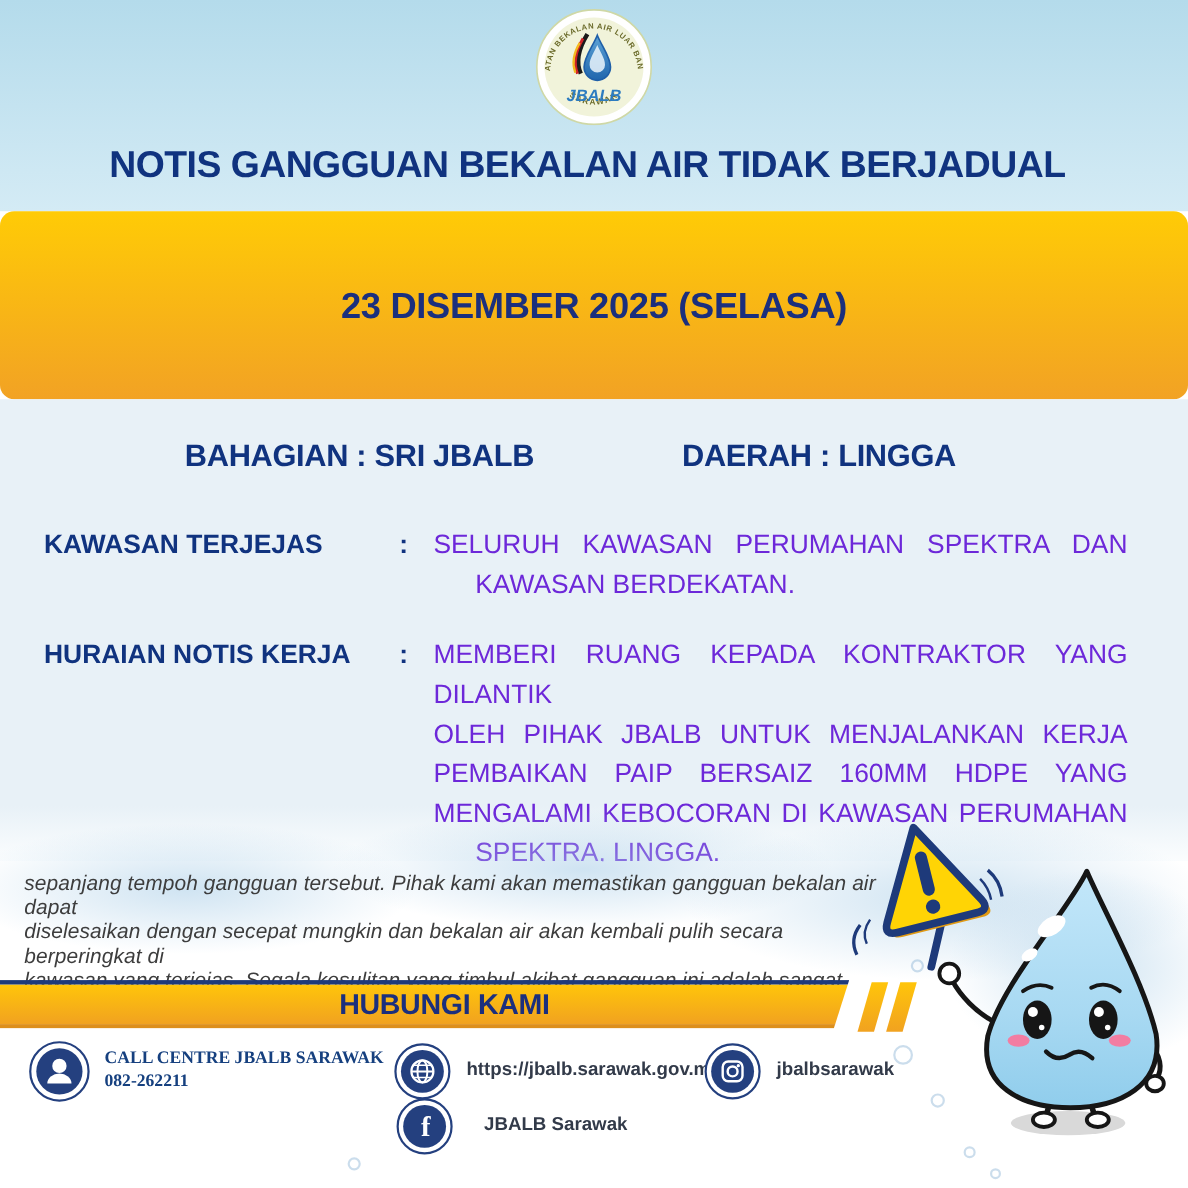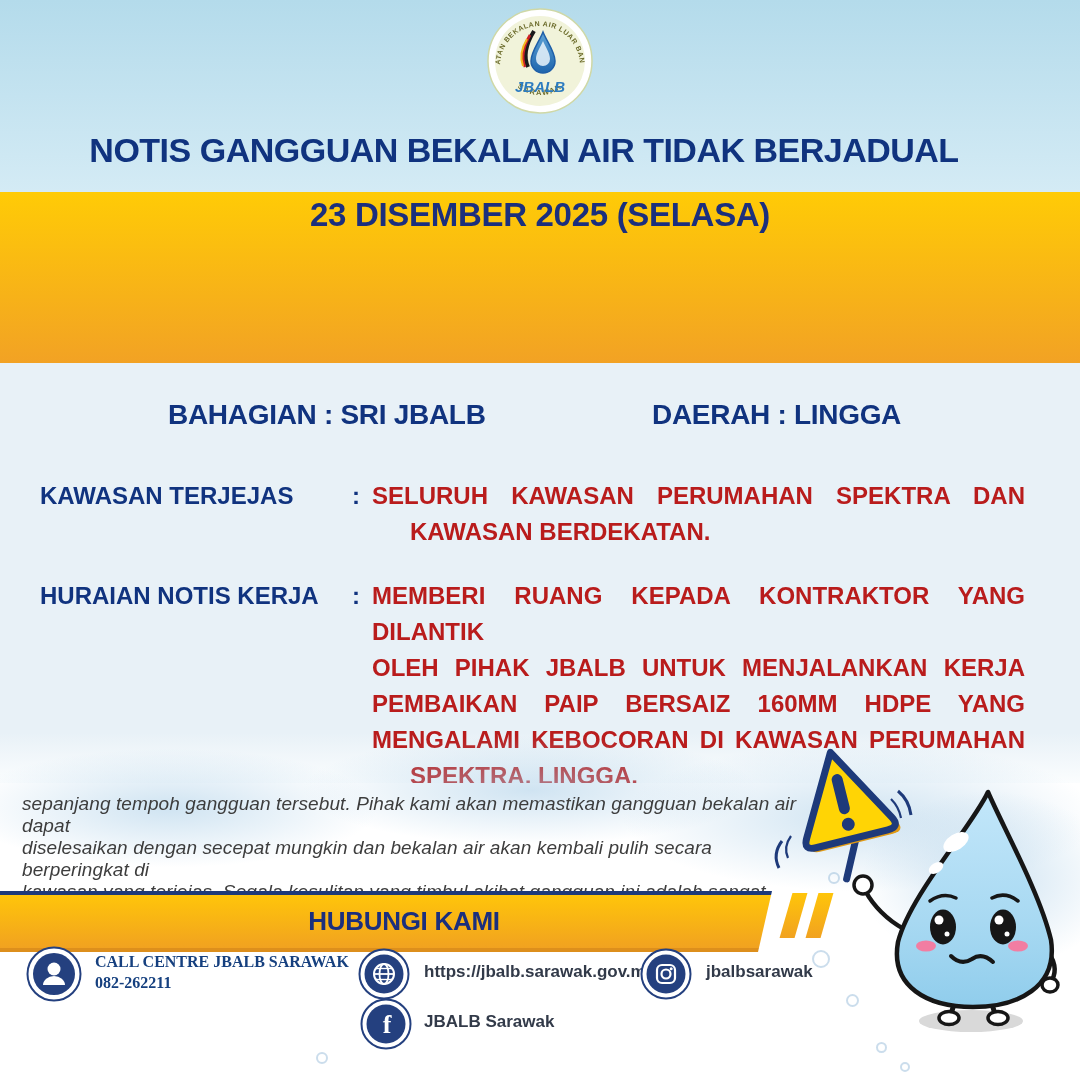--- a/index.html
+++ b/index.html
@@ -6,48 +6,48 @@
   #canvas{
     position:relative;width:1080px;height:1080px;overflow:hidden;
     font-family:"Liberation Sans", sans-serif;background:#ffffff;
   }
   
   .band-top{position:absolute;left:0;top:0;width:1080px;height:192px;
     background:linear-gradient(#b4dbeb,#d4ebf5);}
   
   .logo{position:absolute;left:487px;top:8px;width:106px;height:106px;}
   
-  .title{position:absolute;left:8px;top:131px;width:1032px;text-align:center;
+  .title{position:absolute;left:18px;top:131px;width:1032px;text-align:center;
     font-size:34px;font-weight:700;letter-spacing:-0.5px;color:#10337f;}
   
   .band-yellow{position:absolute;left:0;top:192px;width:1080px;height:171px;
     background:linear-gradient(#ffcb06,#f2a224);
-    display:flex;flex-direction:column;justify-content:flex-start;align-items:center;}
+    display:flex;flex-direction:row;justify-content:center;align-items:center;border-radius:13px;}
   .sched-line{font-size:33px;font-weight:700;color:#1b2f7d;letter-spacing:-0.3px;line-height:45px;text-align:center;}
   
   .band-body{position:absolute;left:0;top:363px;width:1080px;height:420px;
     background:linear-gradient(#e8f1f7 0%,#e8f1f7 88%,#fbfdfe 100%);}
   .loc-bahagian{position:absolute;left:168px;top:399px;font-size:28px;font-weight:700;color:#10337f;letter-spacing:-0.3px;}
-  .loc-daerah{position:absolute;left:652px;top:399px;font-size:28px;font-weight:700;color:#10337f;letter-spacing:-0.3px;}
+  .loc-daerah{position:absolute;left:620px;top:399px;font-size:28px;font-weight:700;color:#10337f;letter-spacing:-0.3px;}
   .details{position:absolute;left:40px;top:478px;width:985px;}
-  .detail-row{display:grid;grid-template-columns:300px 32px 1fr;margin-bottom:28px;}
+  .detail-row{display:grid;grid-template-columns:300px 32px 1fr;margin-bottom:28px;gap:11px;}
   .detail-label{font-size:24px;font-weight:700;color:#10337f;line-height:36px;}
   .detail-sep{font-size:24px;font-weight:700;color:#10337f;line-height:36px;text-align:center;}
-  .detail-value .vline{font-size:24px;font-weight:700;color:#b91c1c;line-height:36px;
+  .detail-value .vline{font-size:24px;font-weight:400;color:#6d28d9;line-height:36px;
     text-align:justify;text-align-last:justify;}
   .detail-value .vline.last{text-align-last:left;margin-left:38px;}
   
   .band-bottom{position:absolute;left:0;top:783px;width:1080px;height:297px;background:#ffffff;}
   .splash{position:absolute;border-radius:50%;pointer-events:none;
     background:radial-gradient(ellipse at center, rgba(168,205,231,0.55), rgba(168,205,231,0) 70%);}
   .bubble{position:absolute;border:2px solid rgba(140,180,212,0.45);border-radius:50%;}
   .disclaimer{position:absolute;left:22px;top:793px;width:780px;
     font-size:19px;font-style:italic;color:#3d3d3d;line-height:22px;letter-spacing:0.1px;}
   
-  .contact-bar{position:absolute;left:0;top:891px;width:772px;height:61px;
+  .contact-bar{position:absolute;left:0;top:891px;width:772px;height:44px;
     background:linear-gradient(#ffc50a,#f1a220);
     border-top:4px solid #1e3a7a;border-bottom:4px solid #dd8f1c;box-sizing:border-box;
     clip-path:polygon(0 0,100% 0,calc(100% - 14px) 100%,0 100%);
     display:flex;align-items:center;justify-content:center;}
   .contact-bar span{font-size:26px;font-weight:700;color:#1b2f7d;letter-spacing:-0.3px;text-indent:36px;}
   .stripe{position:absolute;top:893px;height:45px;width:15px;
     background:linear-gradient(#ffc50a,#f1a220);transform:skewX(-16deg);}
   
   .cicon{position:absolute;}
   .ctext{position:absolute;font-weight:700;color:#16407f;}
@@ -175,21 +175,21 @@
     <circle cx="26" cy="26" r="4.5" fill="none" stroke="#ffffff" stroke-width="2.2"></circle>
     <circle cx="31.2" cy="20.8" r="1.5" fill="#ffffff"></circle>
   </svg>
   <div class="ctext dark" style="left:706px;top:962px;font-size:17px;">jbalbsarawak</div>
 
   <svg class="cicon" style="left:360px;top:998px;" width="52" height="52" viewBox="0 0 52 52">
     <circle cx="26" cy="26" r="24.5" fill="#ffffff" stroke="#24407f" stroke-width="2"></circle>
     <circle cx="26" cy="26" r="19.5" fill="#24407f"></circle>
     <text x="27" y="35" text-anchor="middle" font-family="Liberation Serif, serif" font-size="26" font-weight="700" fill="#ffffff">f</text>
   </svg>
-  <div class="ctext dark" style="left:424px;top:1012px;font-size:17px;">JBALB Sarawak</div>
+  <div class="ctext dark" style="left:440px;top:1012px;font-size:17px;">JBALB Sarawak</div>
 
   <svg class="mascot" viewBox="0 0 310 345">
     <defs>
       <linearGradient id="dropG" x1="0" y1="0" x2="0" y2="1">
         <stop offset="0" stop-color="#c3e7fa"></stop>
         <stop offset="0.6" stop-color="#a8d9f2"></stop>
         <stop offset="1" stop-color="#90cdec"></stop>
       </linearGradient>
     </defs>
 

